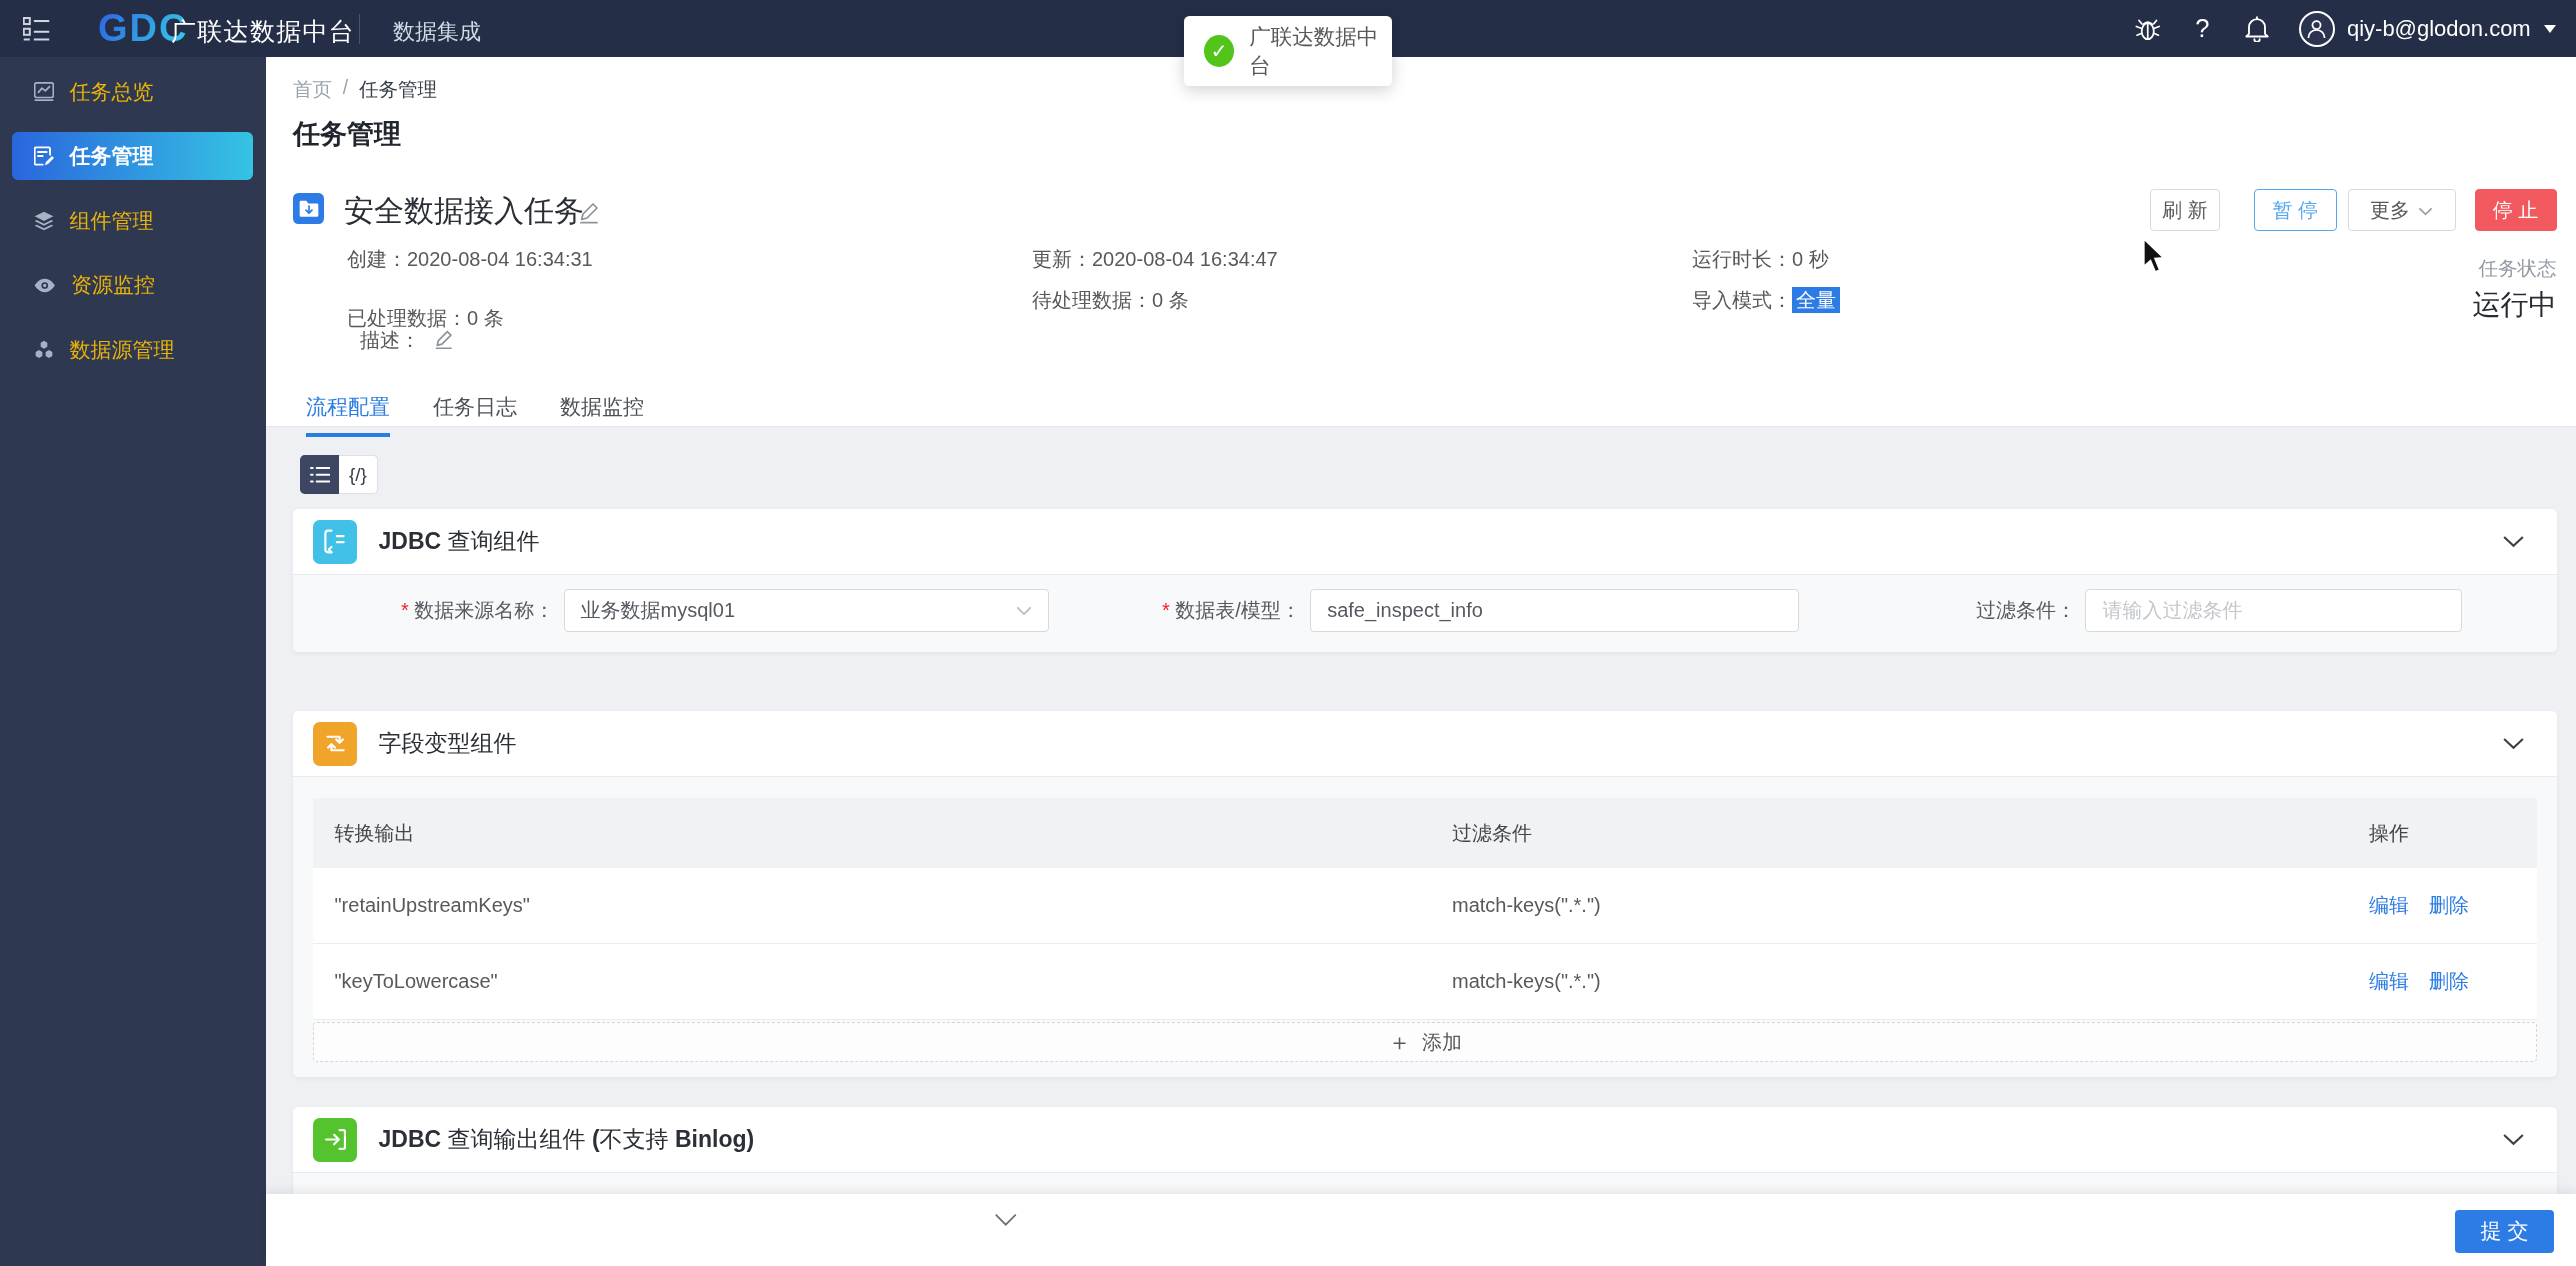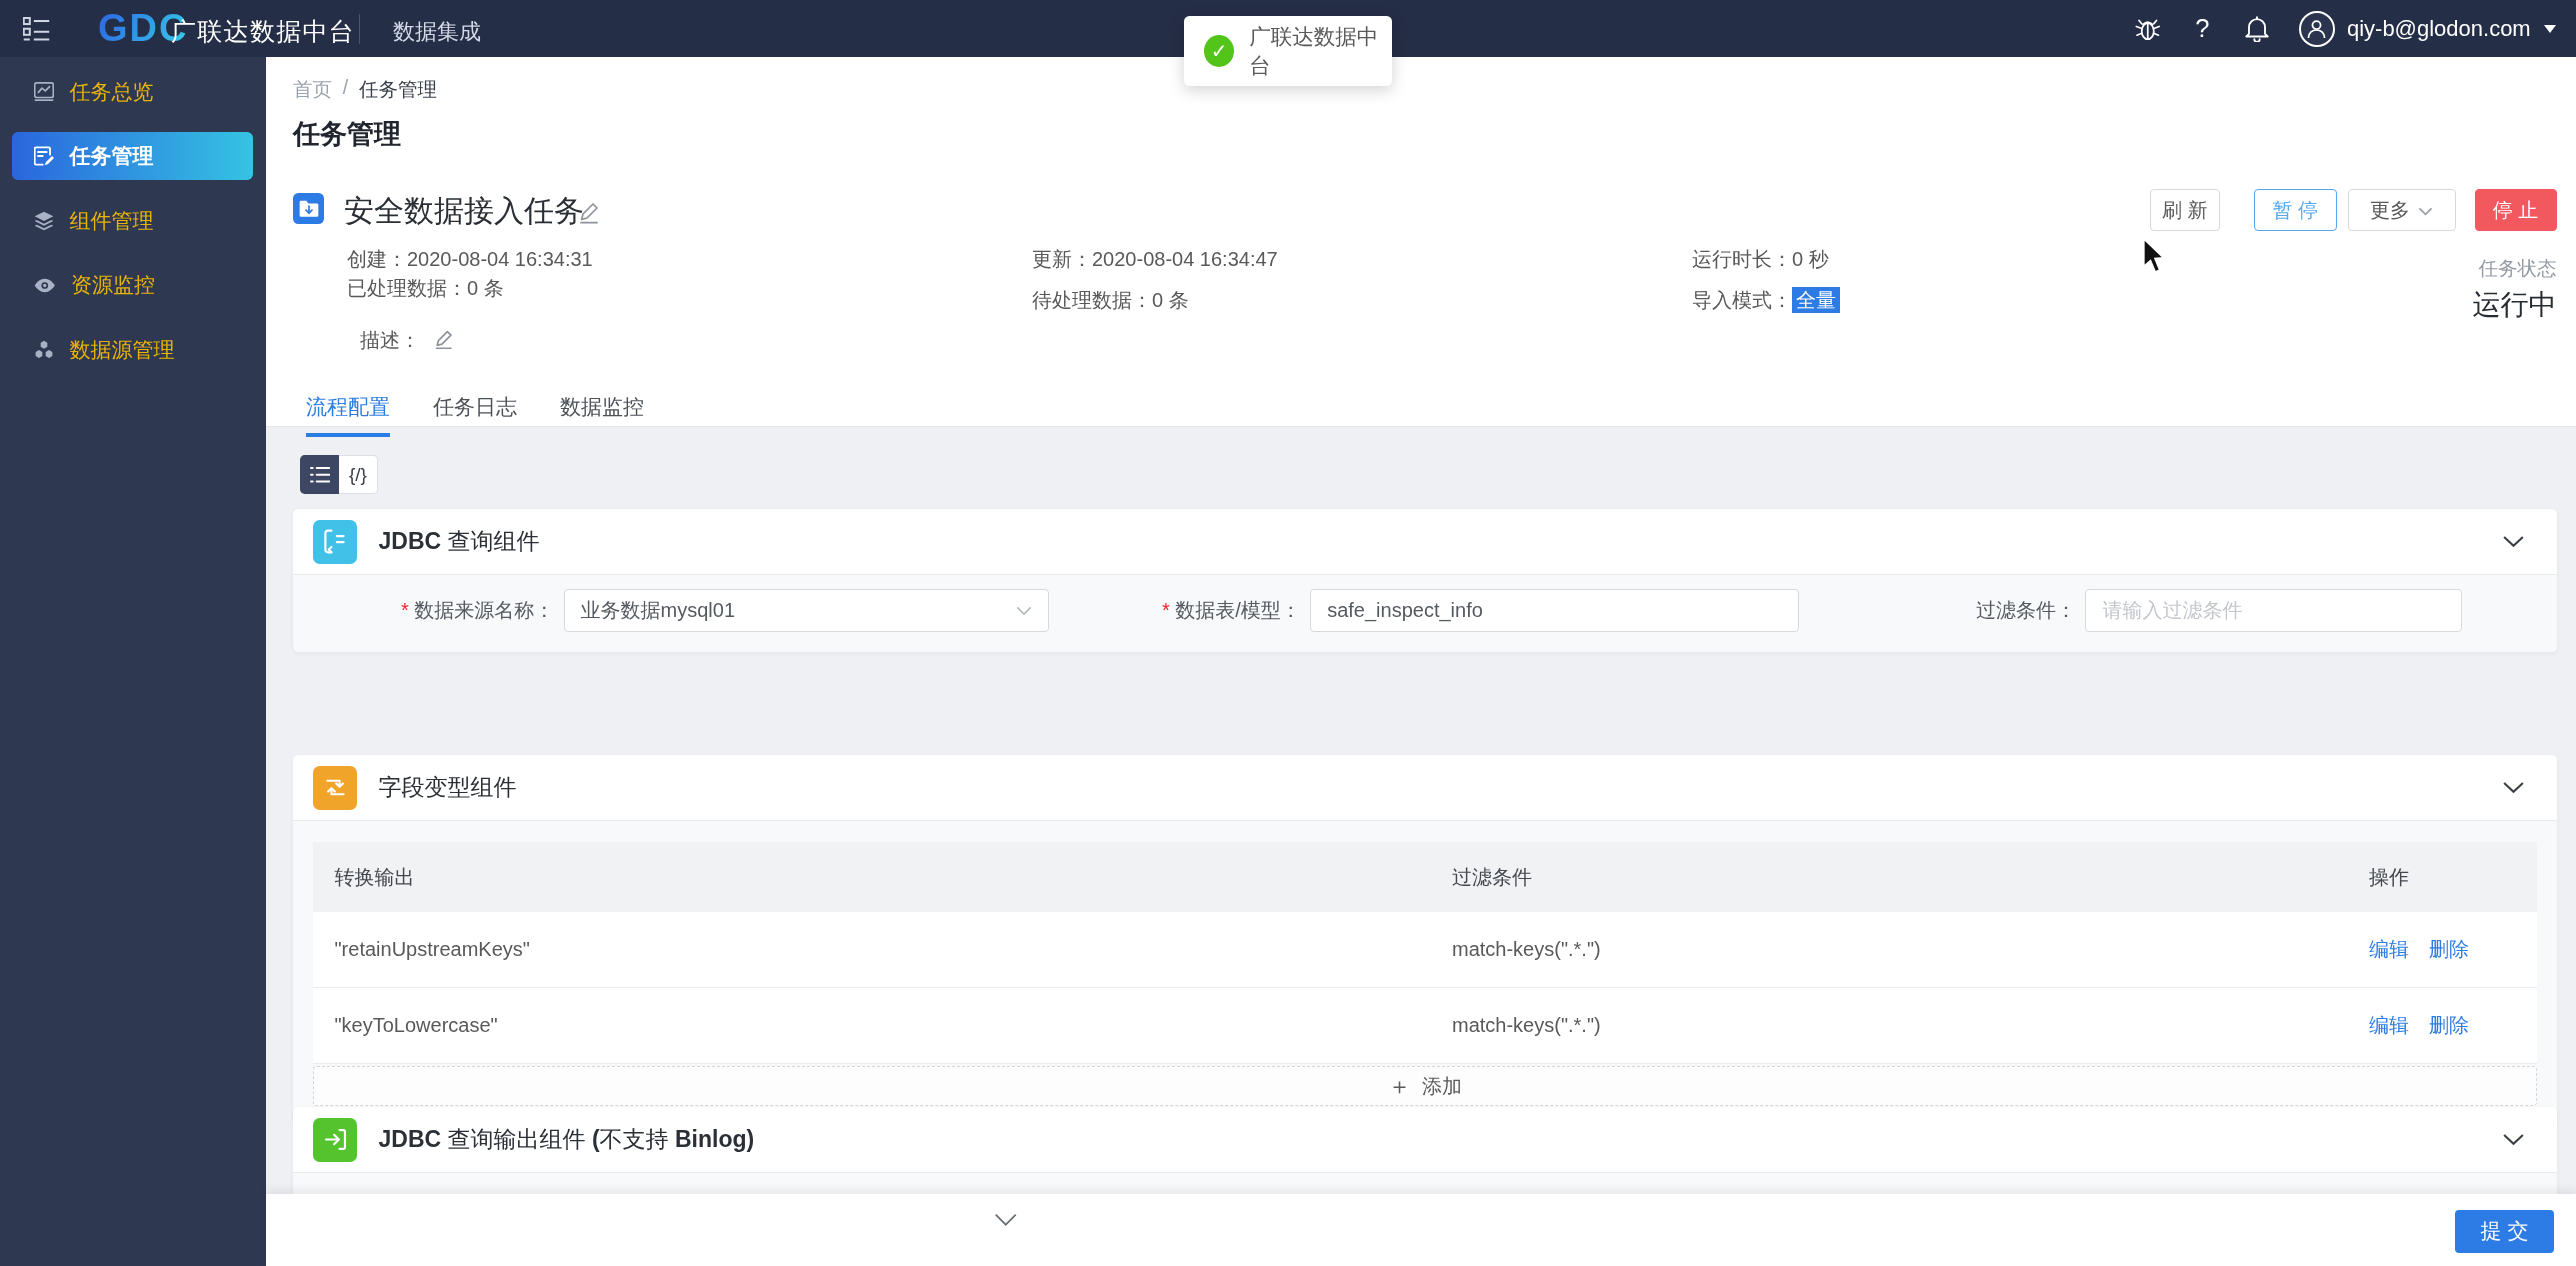--- a/index.html
+++ b/index.html
@@ -85,21 +85,21 @@
   #card-jdbc-query { top:81px; height:143px; }
   .form-row { position:absolute; top:67px; left:0; width:100%; height:74px; }
   .field { position:absolute; display:flex; align-items:center; }
   .f-label { font-size:20px; color:#555a61; white-space:nowrap; }
   .req { color:#f5222d; margin-right:5.4px; font-size:20px; }
   .control { height:43px; background:#fff; border:1.3px solid #d9d9d9; border-radius:4px; display:flex; align-items:center; padding:0 16px; font-size:20px; color:#555a61; margin-left:9.4px; }
   .control input { border:none; outline:none; font-size:20px; color:#555a61; width:100%; background:transparent; font-family:inherit; }
   .control input::placeholder { color:#c3c7cc; }
   .sel-caret { margin-left:auto; color:#b3b8bf; }
 
-  #card-transform { top:283px; height:366px;margin-top:44px; }
+  #card-transform { top:283px; height:366px; }
   .tbl { position:absolute; left:20px; top:87px; width:2224px; }
   .tbl-head { height:70px; background:#f1f2f4; display:flex; align-items:center; font-size:20px; color:#43474d; }
   .tbl-row { height:76px; background:#fff; display:flex; align-items:center; font-size:20px; color:#595959; border-bottom:1.3px solid #ececee; }
   .c-output { width:1139px; padding-left:21.5px; }
   .c-formula { flex:1; }
   .c-ops { width:168px; display:flex; gap:20px; }
   .lnk { color:#2d7ce5; cursor:pointer; }
   .add-row { position:absolute; left:20px; top:311px; width:2224px; height:40px; border:1.3px dashed #d4d6da; border-radius:4px; background:#fdfdfe;
              display:flex; align-items:center; justify-content:center; gap:10.8px; font-size:20px; color:#595959; cursor:pointer; }
   .plus { font-size:23px; color:#595959; }
@@ -276,21 +276,21 @@
 
       <div class="meta" style="left:81px; top:189px;">
         <span class="lab">创建：</span><span>2020-08-04 16:34:31</span>
       </div>
       <div class="meta" style="left:766px; top:189px;">
         <span class="lab">更新：</span><span>2020-08-04 16:34:47</span>
       </div>
       <div class="meta" style="left:1426px; top:189px;">
         <span class="lab">运行时长：</span><span>0 秒</span>
       </div>
-      <div class="meta" style="left:81px; top:218px;">
+      <div class="meta" style="left:81px; top:248px;">
         <span class="lab">已处理数据：</span><span>0 条</span>
       </div>
       <div class="meta" style="left:766px; top:230px;">
         <span class="lab">待处理数据：</span><span>0 条</span>
       </div>
       <div class="meta" style="left:1426px; top:230px;">
         <span class="lab">导入模式：</span><span class="mode-badge">全量</span>
       </div>
       <div class="meta" style="left:81px; top:270px; display:flex; align-items:flex-end; gap:13.4px;margin-left:13px;">
         <span class="lab">描述：</span>

